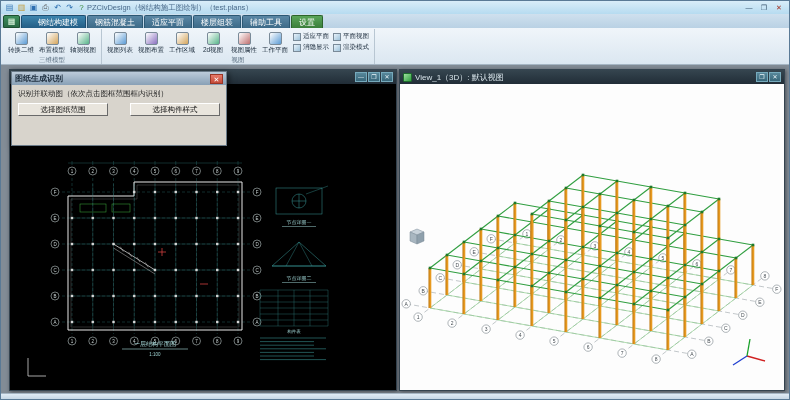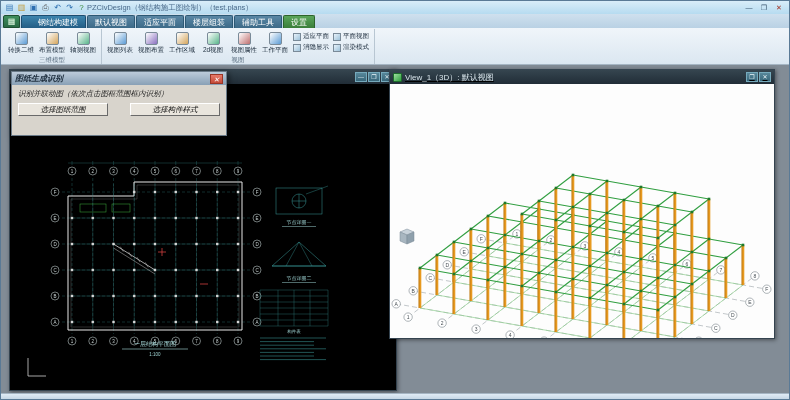--- a/index.html
+++ b/index.html
@@ -47,21 +47,21 @@
   .ctitle { flex:1; font-size:8px; color:#d8e4ea; white-space:nowrap; overflow:hidden; }
   .cbtns { display:flex; gap:1px; }
   .cbtn { width:12px; height:10px; background:linear-gradient(#57879a,#38677a); border:1px solid #76aabc; color:#eaf4f8; font-size:6px; line-height:9px; text-align:center; }
   .cicon { width:9px; height:9px; border-radius:1px; }
   .cicon.c2d { background:linear-gradient(135deg,#cfe2f0,#5b8fc0); border:1px solid #3a6a95; }
   .cicon.c3d { background:linear-gradient(135deg,#9fe0a0,#2f9e3f); border:1px solid #1d6e2c; }
   .canvas2d { position:absolute; top:14px; left:0; right:0; bottom:0; background:#000; overflow:hidden; }
   .canvas3d { position:absolute; top:14px; left:0; right:0; bottom:0; background:#fdfdfd; overflow:hidden; }
 
   
-  .dialog { position:absolute; left:10px; top:6px; width:216px; height:65px; background:#d8d4cc; border:1px solid #6a7a88; box-shadow:2px 2px 6px rgba(0,0,0,.5); z-index:20;font-style:italic; }
+  .dialog { position:absolute; left:10px; top:6px; width:216px; height:75px; background:#d8d4cc; border:1px solid #6a7a88; box-shadow:2px 2px 6px rgba(0,0,0,.5); z-index:20; }
   .dlgbar { height:13px; background:linear-gradient(#bccbda,#88a0b6); display:flex; align-items:center; padding:0 3px; }
   .dlgtitle { flex:1; font-size:8px; color:#1c2c3c; font-weight:bold; white-space:nowrap; }
   .dlgclose { width:13px; height:10px; background:linear-gradient(#e87a6a,#c44a38); border:1px solid #9a3626; color:#fff; font-size:7px; line-height:9px; text-align:center; }
   .dlgbody { padding:4px 6px 0 6px; }
   .dlgmsg { font-size:7.5px; color:#222; margin-bottom:4px; white-space:nowrap; }
   .dlgrow { display:flex; gap:22px; margin-bottom:4px; }
   .dlgrow.r2 { justify-content:space-between; }
   .dlgbtn { height:13px; background:#e9e5dd; border:1px solid; border-color:#ffffff #6a6a6a #6a6a6a #ffffff; font-size:7.5px; text-align:center; line-height:12px; color:#111; flex:1; }
 </style>
 </head>
@@ -84,21 +84,21 @@
         <span>—</span>
         <span>❐</span>
         <span class="close">✕</span>
       </div>
   </div>
 
   <div class="tabrow">
     <div class="appbtn" id="appbtn">▦</div>
     <div class="tabs" id="tabs">
         <div class="tab active">钢结构建模</div>
-        <div class="tab">默认视图</div>
+        <div class="tab">钢筋混凝土</div>
         <div class="tab">适应平面</div>
         <div class="tab">楼层组装</div>
         <div class="tab">辅助工具</div>
         <div class="tab green">设置</div>
       </div>
   </div>
 
   <div class="ribbon" id="ribbon">
       <div class="rgroup">
         <div class="grow">
@@ -374,21 +374,21 @@
             <line x1="250" y1="272" x2="304" y2="272" stroke="#2a6a6a" stroke-width="0.8"></line>
             <line x1="250" y1="275.6" x2="316" y2="275.6" stroke="#2a6a6a" stroke-width="0.8"></line>
             <text x="145" y="262" font-size="6" fill="#aadede" text-anchor="middle">一层结构平面图</text>
             <line x1="112" y1="265" x2="178" y2="265" stroke="#aadede" stroke-width="0.6"></line>
             <text x="145" y="272" font-size="4.5" fill="#9fd4d4" text-anchor="middle">1:100</text>
             <line x1="18" y1="292" x2="36" y2="292" stroke="#d0d0d0" stroke-width="0.8"></line>
             <line x1="18" y1="292" x2="18" y2="274" stroke="#d0d0d0" stroke-width="0.8"></line>
           </svg></div>
     </div>
 
-    <div class="childwin" style="left:388px;top:4px;width:386px;height:270px;background:#fdfdfd;text-decoration:underline;">
+    <div class="childwin" style="left:398px;top:4px;width:386px;height:322px;background:#fdfdfd;">
       <div class="childbar">
         <div class="cicon c3d"></div>
         <div class="ctitle">View_1（3D）: 默认视图</div>
         <div class="cbtns" id="btns3d">
             <span class="cbtn">❐</span>
             <span class="cbtn">✕</span>
           </div>
       </div>
       <div class="canvas3d" id="view3d"><svg width="384" height="306" viewBox="0 0 384 306">
             <rect x="0" y="0" width="384" height="306" fill="#fdfdfd"></rect>

